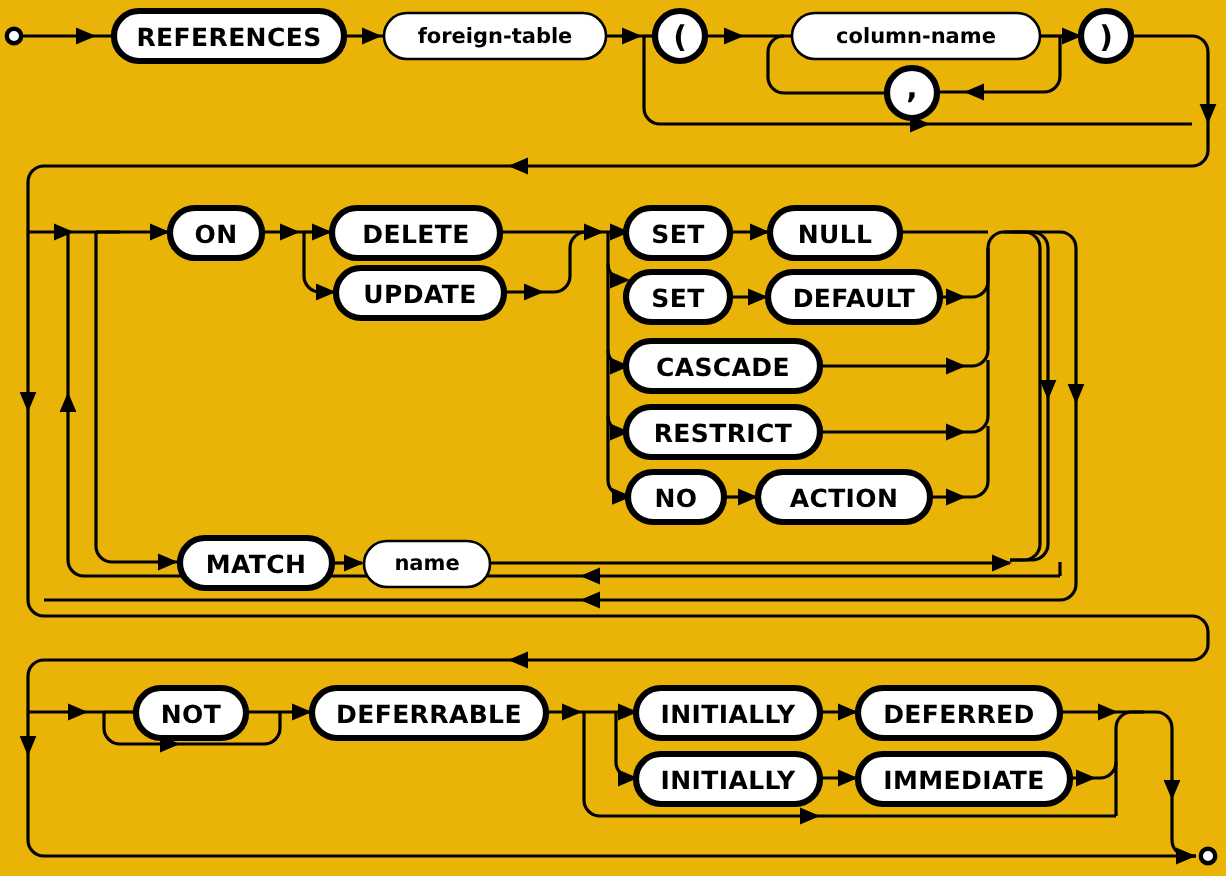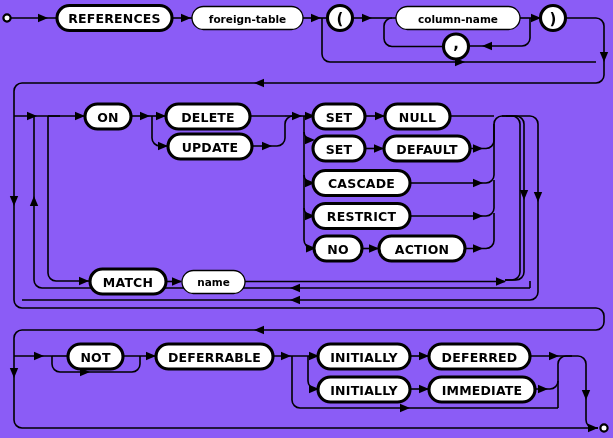--- a/index.html
+++ b/index.html
@@ -4,21 +4,21 @@
 <style>
   html, body {
     margin: 0;
     padding: 0;
     background: #ffffff;
   }
   #diagram-root {
     position: relative;
     width: 613px;
     height: 438px;
-    background: #8b5cf6;
+    background: #eab308;
     font-family: "DejaVu Sans", sans-serif;
     text-decoration: underline;
   }
   svg#railroad {
     display: block;
     width: 613px;
     height: 438px;
   }
   .rail {
     fill: none;

